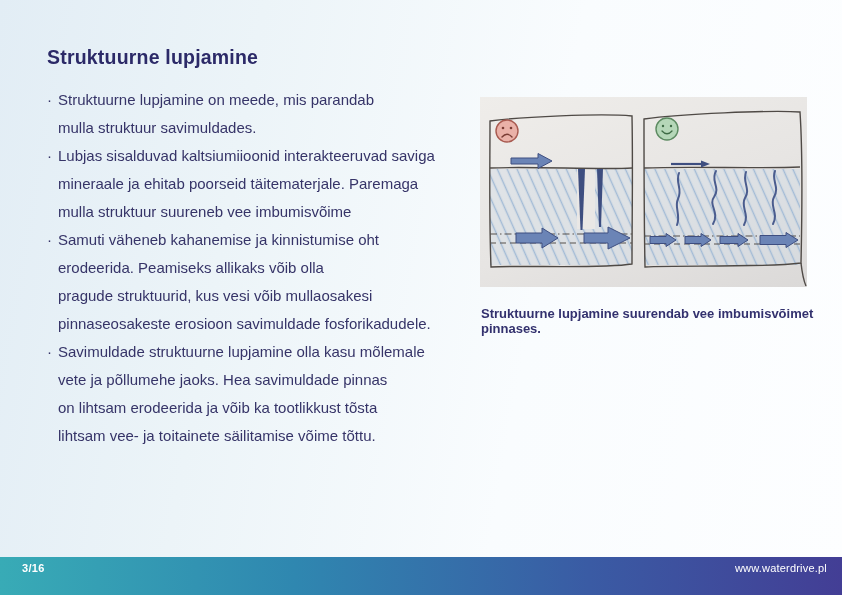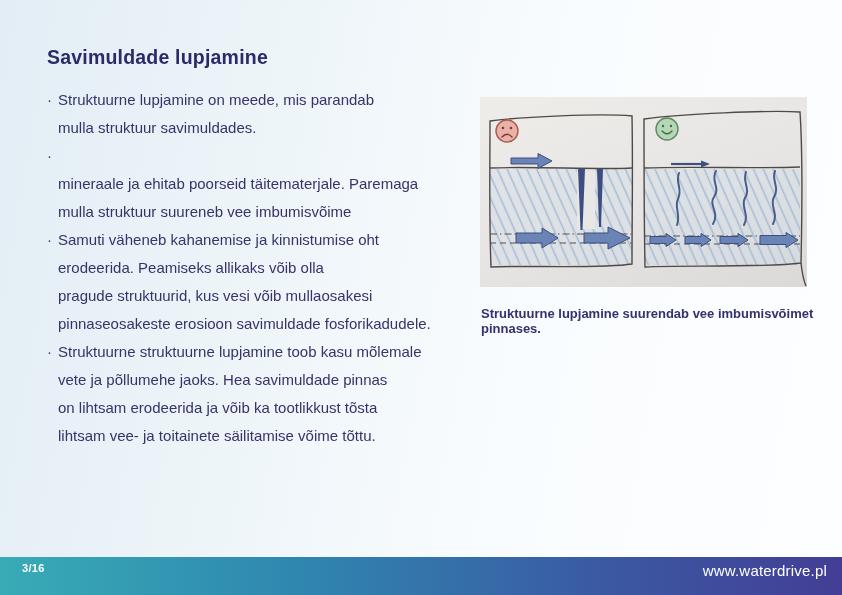--- a/index.html
+++ b/index.html
@@ -36,41 +36,41 @@
 
   .footer {
     position:absolute; left:0; bottom:0; width:842px; height:38px;
     background:linear-gradient(90deg,#38abb6 0%, #2f87b0 35%, #3a5ba4 70%, #433e95 100%);
     color:#ffffff;
   }
   .footer .page {
     position:absolute; left:22px; top:5px; font-size:11px; font-weight:700; letter-spacing:0.3px;
   }
   .footer .site {
-    position:absolute; right:15px; top:5px; font-size:15px; font-weight:400; letter-spacing:0.2px;
+    position:absolute; right:15px; top:5px; font-size:11px; font-weight:400; letter-spacing:0.2px;
   }
 </style>
 </head>
 <body>
 
 <div class="slide">
 
-  <h1 class="title">Savimuldade lupjamine</h1>
+  <h1 class="title">Struktuurne lupjamine</h1>
 
   <div class="body-text">
     <div class="line"><span class="marker">·</span><span>Struktuurne lupjamine on meede, mis parandab</span></div>
     <div class="line"><span class="marker"></span><span>mulla struktuur savimuldades.</span></div>
-    <div class="line"><span class="marker">·</span></div>
+    <div class="line"><span class="marker">·</span><span>Lubjas sisalduvad kaltsiumiioonid interakteeruvad saviga</span></div>
     <div class="line"><span class="marker"></span><span>mineraale ja ehitab poorseid täitematerjale. Paremaga</span></div>
     <div class="line"><span class="marker"></span><span>mulla struktuur suureneb vee imbumisvõime</span></div>
     <div class="line"><span class="marker">·</span><span>Samuti väheneb kahanemise ja kinnistumise oht</span></div>
     <div class="line"><span class="marker"></span><span>erodeerida. Peamiseks allikaks võib olla</span></div>
     <div class="line"><span class="marker"></span><span>pragude struktuurid, kus vesi võib mullaosakesi</span></div>
     <div class="line"><span class="marker"></span><span>pinnaseosakeste erosioon savimuldade fosforikadudele.</span></div>
-    <div class="line"><span class="marker">·</span><span>Struktuurne struktuurne lupjamine toob kasu mõlemale</span></div>
+    <div class="line"><span class="marker">·</span><span>Savimuldade struktuurne lupjamine olla kasu mõlemale</span></div>
     <div class="line"><span class="marker"></span><span>vete ja põllumehe jaoks. Hea savimuldade pinnas</span></div>
     <div class="line"><span class="marker"></span><span>on lihtsam erodeerida ja võib ka tootlikkust tõsta</span></div>
     <div class="line"><span class="marker"></span><span>lihtsam vee- ja toitainete säilitamise võime tõttu.</span></div>
   </div>
 
   <div class="figure">
     <svg width="327" height="190" viewBox="0 0 327 190">
       <defs>
         <pattern id="hatch" width="9" height="9" patternUnits="userSpaceOnUse" patternTransform="rotate(-24)">
           <line x1="4.5" y1="-1" x2="4.5" y2="10" stroke="#a3bbd6" stroke-width="1.5"></line>

